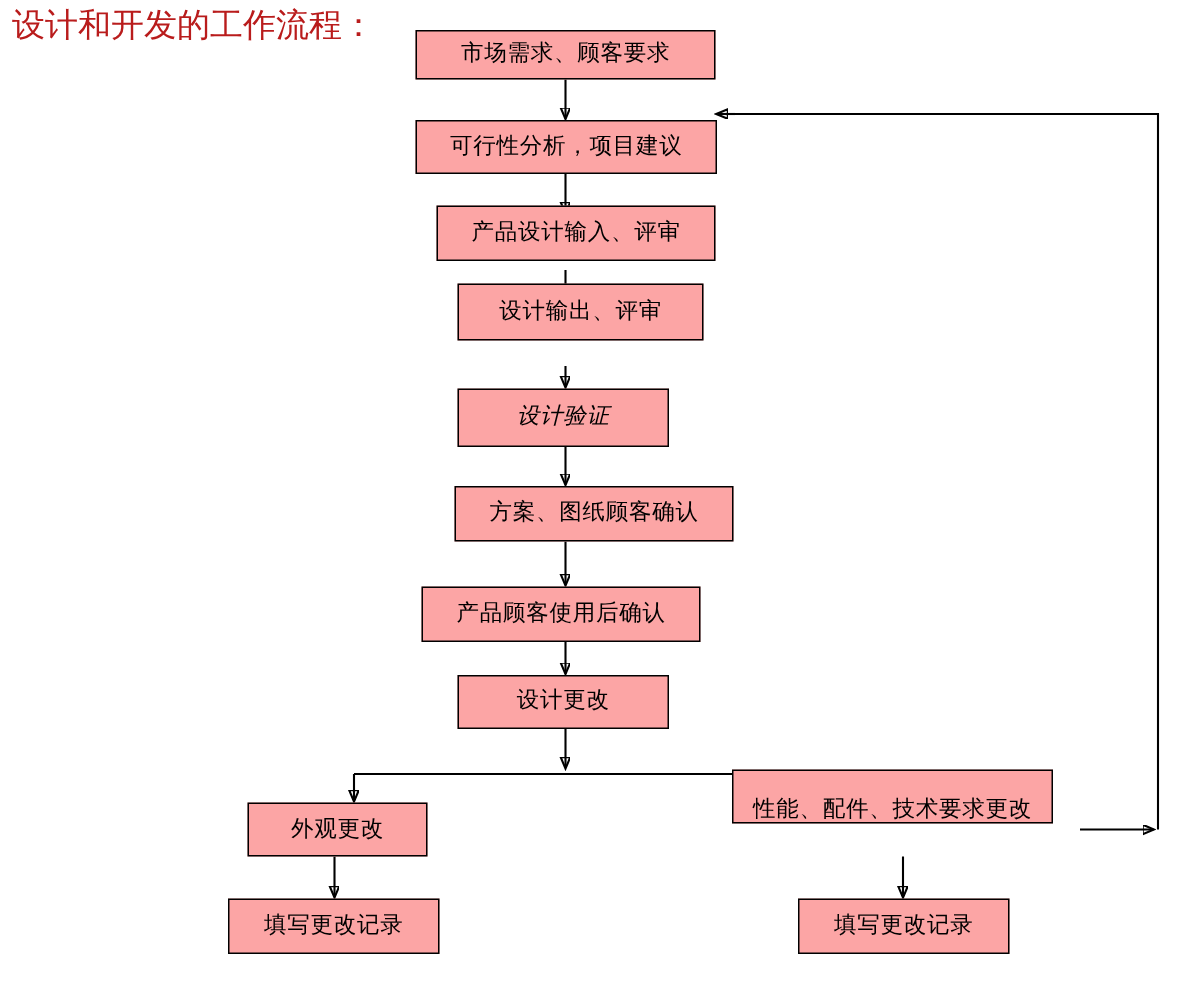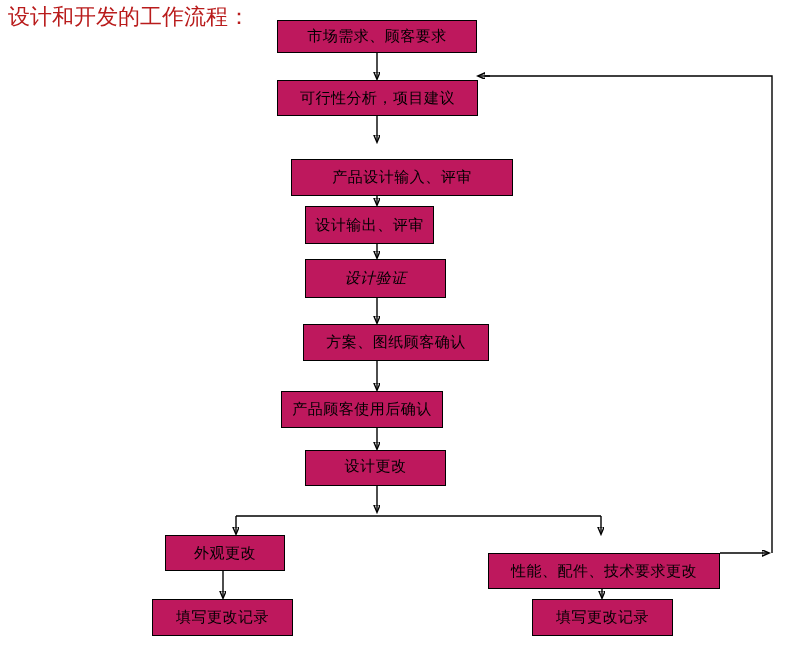--- a/index.html
+++ b/index.html
@@ -30,21 +30,21 @@
     font-family: Liberation Mono, monospace;
     font-size: 22px;
     line-height: 22px;
     color: #b91c1c;
     white-space: nowrap;
   }
   .node {
     position: absolute;
     box-sizing: border-box;
     border: 1px solid #000000;
-    background: #be185d;
+    background: #fca5a5;
     display: flex;
     align-items: center;
     justify-content: center;
     font-family: "Liberation Sans", "DejaVu Sans", sans-serif;
     font-size: 15px;
     line-height: 1.1;
     letter-spacing: 0.5px;
     color: #000000;
     white-space: nowrap;
     cursor: default;
@@ -109,49 +109,49 @@
   </svg>
 
   <div class="node" style="left:277px; top:20px; width:200px; height:33px;">
     <span>市场需求、顾客要求</span>
   </div>
 
   <div class="node" style="left:277px; top:80px; width:201px; height:36px;">
     <span>可行性分析，项目建议</span>
   </div>
 
-  <div class="node" style="left:291px; top:159px; width:222px; height:37px;">
+  <div class="node" style="left:291px; top:137px; width:186px; height:37px;">
     <span>产品设计输入、评审</span>
   </div>
 
-  <div class="node" style="left:305px; top:206px; width:129px; height:38px;">
+  <div class="node" style="left:305px; top:189px; width:164px; height:38px;">
     <span>设计输出、评审</span>
   </div>
 
   <div class="node" style="left:305px; top:259px; width:141px; height:39px;font-style:italic;">
     <span>设计验证</span>
   </div>
 
   <div class="node" style="left:291px; top:324px; width:186px; height:37px;margin-left:12px;">
     <span>方案、图纸顾客确认</span>
   </div>
 
-  <div class="node" style="left:281px; top:391px; width:162px; height:37px;text-align:center;">
+  <div class="node" style="left:281px; top:391px; width:186px; height:37px;text-align:center;">
     <span>产品顾客使用后确认</span>
   </div>
 
   <div class="node" style="left:305px; top:450px; width:141px; height:36px;font-family:Liberation Mono, monospace;">
     <span>设计更改</span>
   </div>
 
   <div class="node" style="left:165px; top:535px; width:120px; height:36px;">
     <span>外观更改</span>
   </div>
 
-  <div class="node" style="left:488px; top:553px; width:232px; height:36px;">
+  <div class="node" style="left:488px; top:513px; width:214px; height:36px;align-items:flex-end;">
     <span>性能、配件、技术要求更改</span>
   </div>
 
   <div class="node" style="left:152px; top:599px; width:141px; height:37px;">
     <span>填写更改记录</span>
   </div>
 
   <div class="node" style="left:532px; top:599px; width:141px; height:37px;">
     <span>填写更改记录</span>
   </div>

